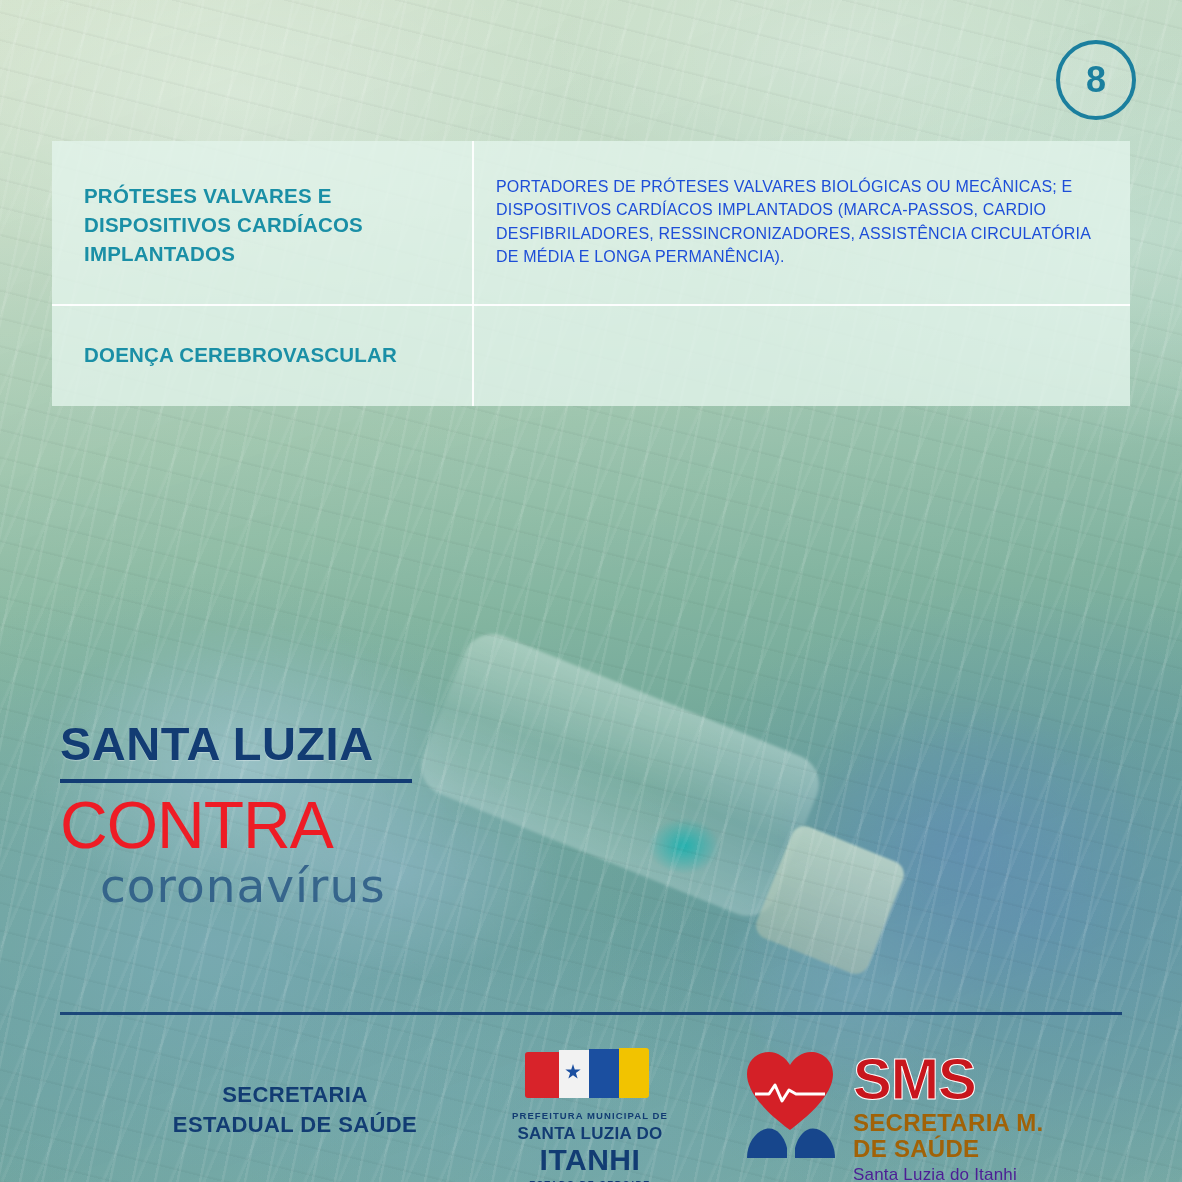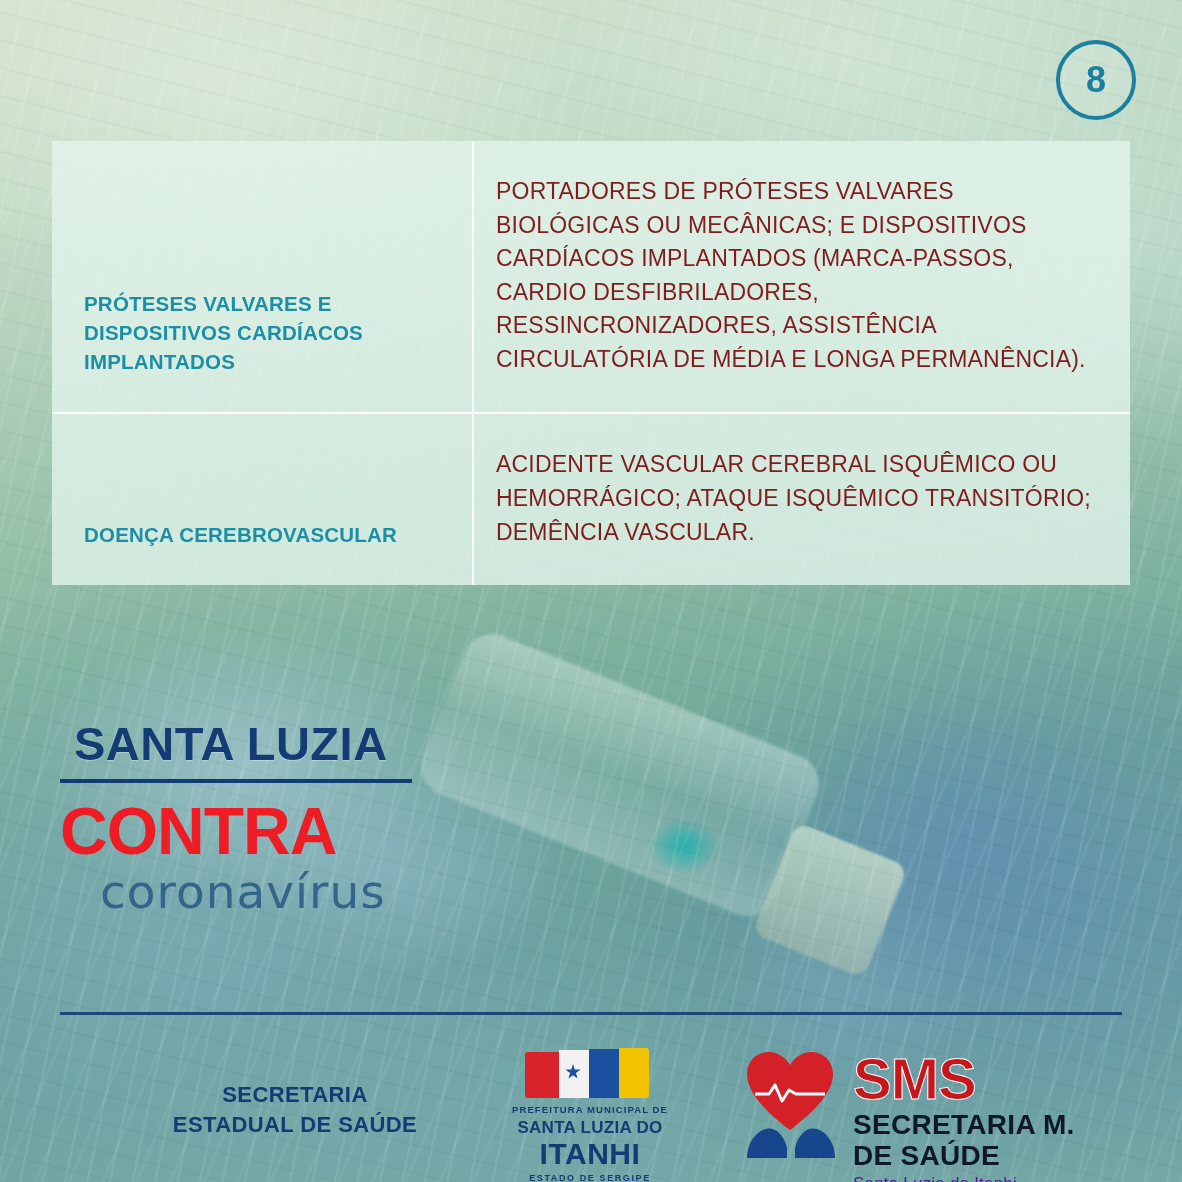--- a/index.html
+++ b/index.html
@@ -139,22 +139,22 @@
     color: #1a8fa6;
     font-weight: bold;
     font-size: 20.5px;
     line-height: 1.42;
     letter-spacing: .2px;
   }
   .cell-desc {
     flex: 1;
     padding: 34px 32px 36px 26px;
     box-sizing: border-box;
-    color: #7f1d1d;
-    font-size: 23px;
+    color: #1d4ed8;
+    font-size: 16px;
     line-height: 1.46;
     letter-spacing: .2px;
   }
   .row-divider-vert {
     position: absolute;
     left: 420px;
     top: 0;
     bottom: 0;
     width: 2px;
     background: rgba(255,255,255,0.9);
@@ -167,35 +167,34 @@
     top: 718px;
     width: 460px;
   }
   .campaign .line1 {
     font-size: 47px;
     font-weight: bold;
     color: #123c73;
     letter-spacing: .5px;
     line-height: 1.12;
     text-shadow: 0 1px 1px rgba(255,255,255,0.35);
-    margin-left: 14px;
   }
   .campaign .rule {
     height: 4px;
     background: #123c73;
     margin: 8px 0 2px 0;
     width: 352px;
   }
   .campaign .contra {
     font-size: 66px;
-    font-weight: bold;
+    font-weight: normal;
     color: #ee1c25;
     letter-spacing: -1px;
     line-height: 1.05;
-    margin-top: 14px;
+    margin-top: 8px;
   }
   .campaign .corona {
     font-family: "DejaVu Sans", sans-serif;
     font-size: 47px;
     color: #2c5b86;
     letter-spacing: 1px;
     margin-top: -2px;
     opacity: .88;
     margin-left: 40px;
   }
@@ -251,20 +250,21 @@
   .flag .f-red   { position:absolute; left:0;   top:4px;  width:34px; height:46px; background:#d8232a; border-radius:3px 0 0 3px;}
   .flag .f-white { position:absolute; left:34px;top:2px;  width:30px; height:48px; background:#f2f2f2;}
   .flag .f-blue  { position:absolute; left:64px;top:1px;  width:30px; height:49px; background:#1b4fa0;}
   .flag .f-yellow{ position:absolute; left:94px;top:0;    width:30px; height:50px; background:#f2c300; border-radius:0 3px 3px 0;}
   .flag .f-star  { position:absolute; left:40px;top:16px; width:16px; height:16px; background:#1b4fa0; clip-path: polygon(50% 0%,61% 35%,98% 35%,68% 57%,79% 91%,50% 70%,21% 91%,32% 57%,2% 35%,39% 35%); }
   .logo-prefeitura .pref-small {
     font-size: 9.5px;
     color: #123c73;
     letter-spacing: 1.1px;
     font-weight: bold;
+    margin-top: 6px;
   }
   .logo-prefeitura .pref-mid {
     font-size: 17px;
     color: #123c73;
     font-weight: bold;
     letter-spacing: .3px;
     line-height: 1.15;
     margin-top: 3px;
   }
   .logo-prefeitura .pref-big {
@@ -319,23 +319,23 @@
   }
   .sms-title {
     font-size: 58px;
     font-weight: bold;
     color: #c8161d;
     letter-spacing: -1px;
     line-height: 1;
     -webkit-text-stroke: 1px #ffffff;
   }
   .sms-sub {
-    font-size: 28px;
-    font-weight: bold;
-    color: #0f172a;
+    font-size: 24px;
+    font-weight: bold;
+    color: #a16207;
     letter-spacing: .3px;
     line-height: 1.1;
     margin-top: 2px;
   }
   .sms-sub2 {
     font-size: 17px;
     color: #4c1d95;
     letter-spacing: .2px;
     margin-top: 2px;
   }
@@ -361,21 +361,20 @@
   <div class="info-table">
     <div class="row-divider-vert"></div>
 
     <div class="row">
       <div class="cell-term">PRÓTESES VALVARES E DISPOSITIVOS CARDÍACOS IMPLANTADOS</div>
       <div class="cell-desc">PORTADORES DE PRÓTESES VALVARES BIOLÓGICAS OU MECÂNICAS; E DISPOSITIVOS CARDÍACOS IMPLANTADOS (MARCA-PASSOS, CARDIO DESFIBRILADORES, RESSINCRONIZADORES, ASSISTÊNCIA CIRCULATÓRIA DE MÉDIA E LONGA PERMANÊNCIA).</div>
     </div>
 
     <div class="row">
       <div class="cell-term">DOENÇA CEREBROVASCULAR</div>
-      <div class="cell-desc">ACIDENTE VASCULAR CEREBRAL ISQUÊMICO OU HEMORRÁGICO; ATAQUE ISQUÊMICO TRANSITÓRIO; DEMÊNCIA VASCULAR.</div>
     </div>
   </div>
 
   <div class="campaign">
     <div class="line1">SANTA LUZIA</div>
     <div class="rule"></div>
     <div class="contra">CONTRA</div>
     <div class="corona">coronavírus</div>
   </div>
 

